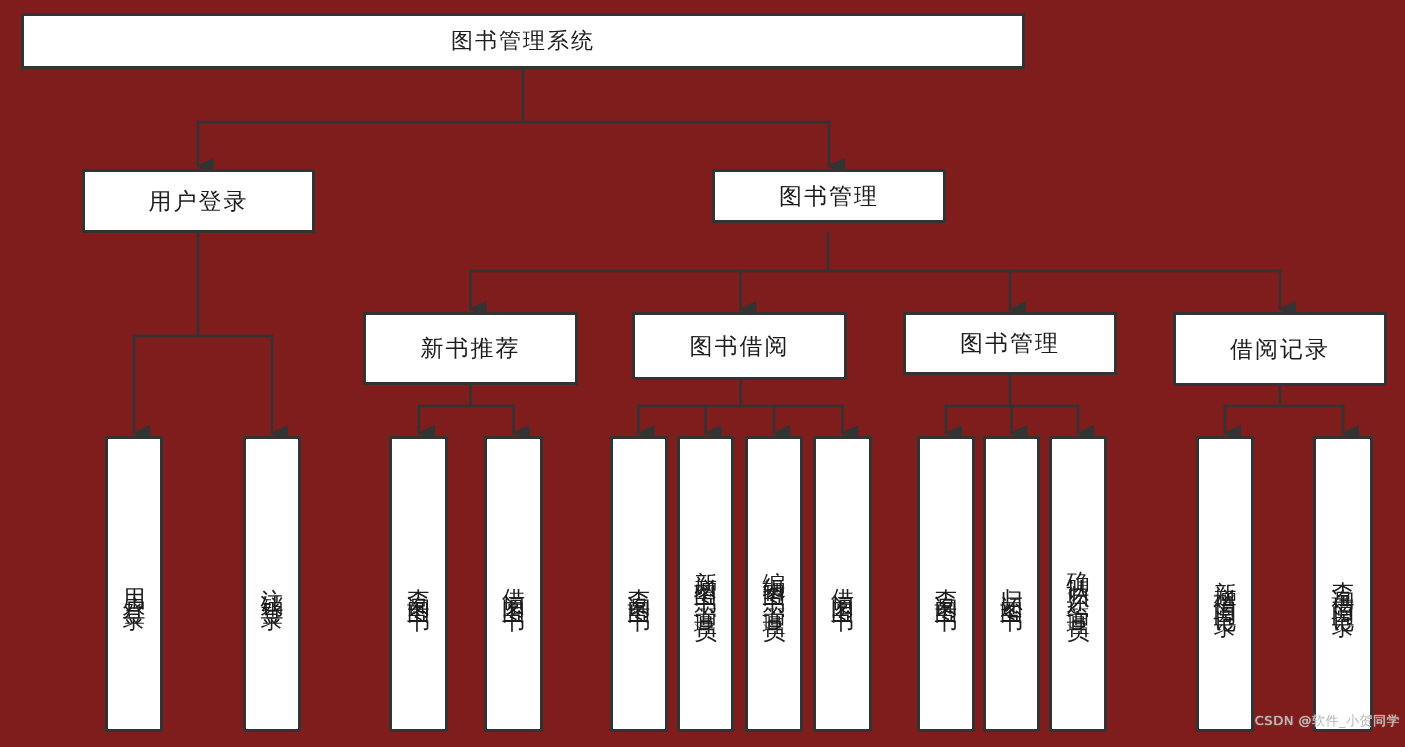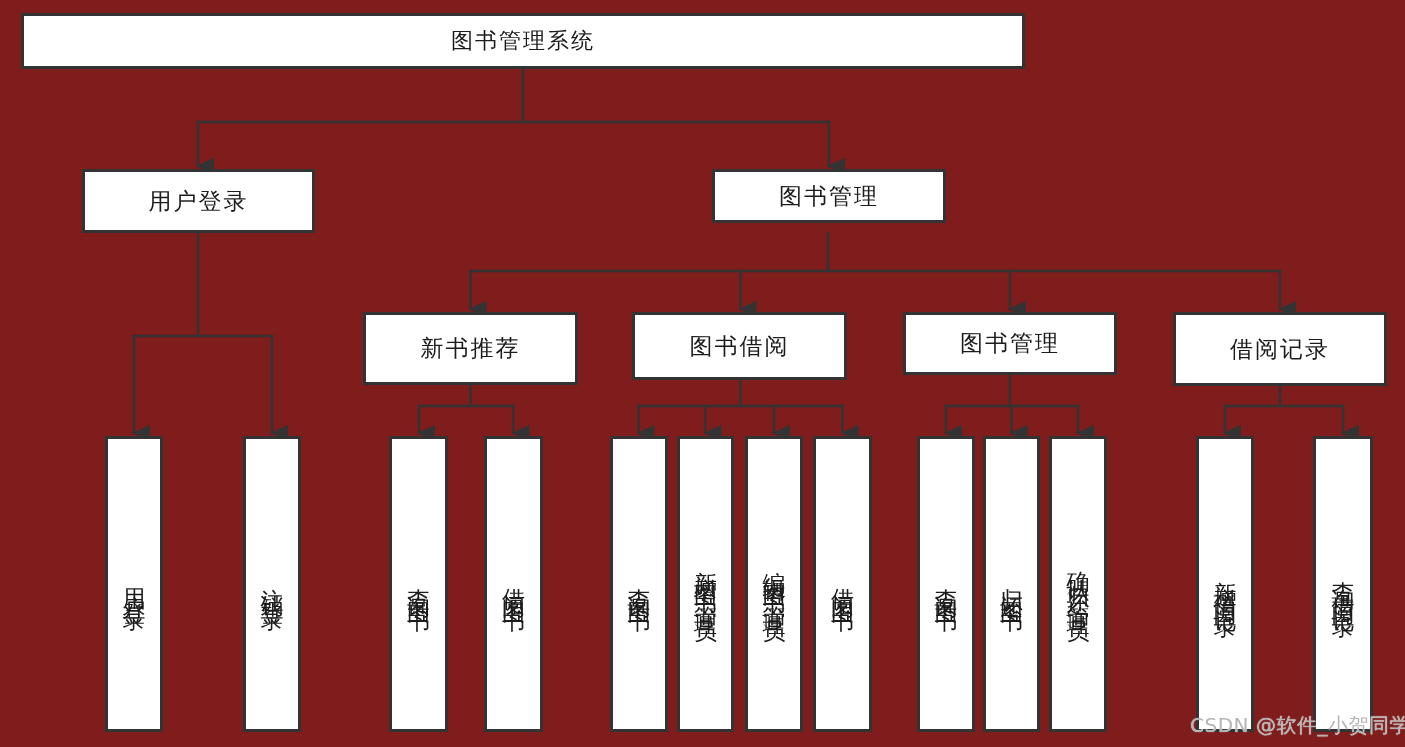--- a/index.html
+++ b/index.html
@@ -32,21 +32,21 @@
     font-size:23px;
     letter-spacing:7px;
     line-height:1;
     white-space:normal;
   }
   #watermark{
     position:absolute;
     left:1190px;top:712px;
     width:210px;
     text-align:right;
-    font-size:20px;
+    font-size:13px;
     color:#b4b4b4;
     letter-spacing:0.5px;
     z-index:2;
     white-space:nowrap;
     text-shadow:0 0 1px #ffffff;
   }
 </style>
 </head>
 <body>
 

